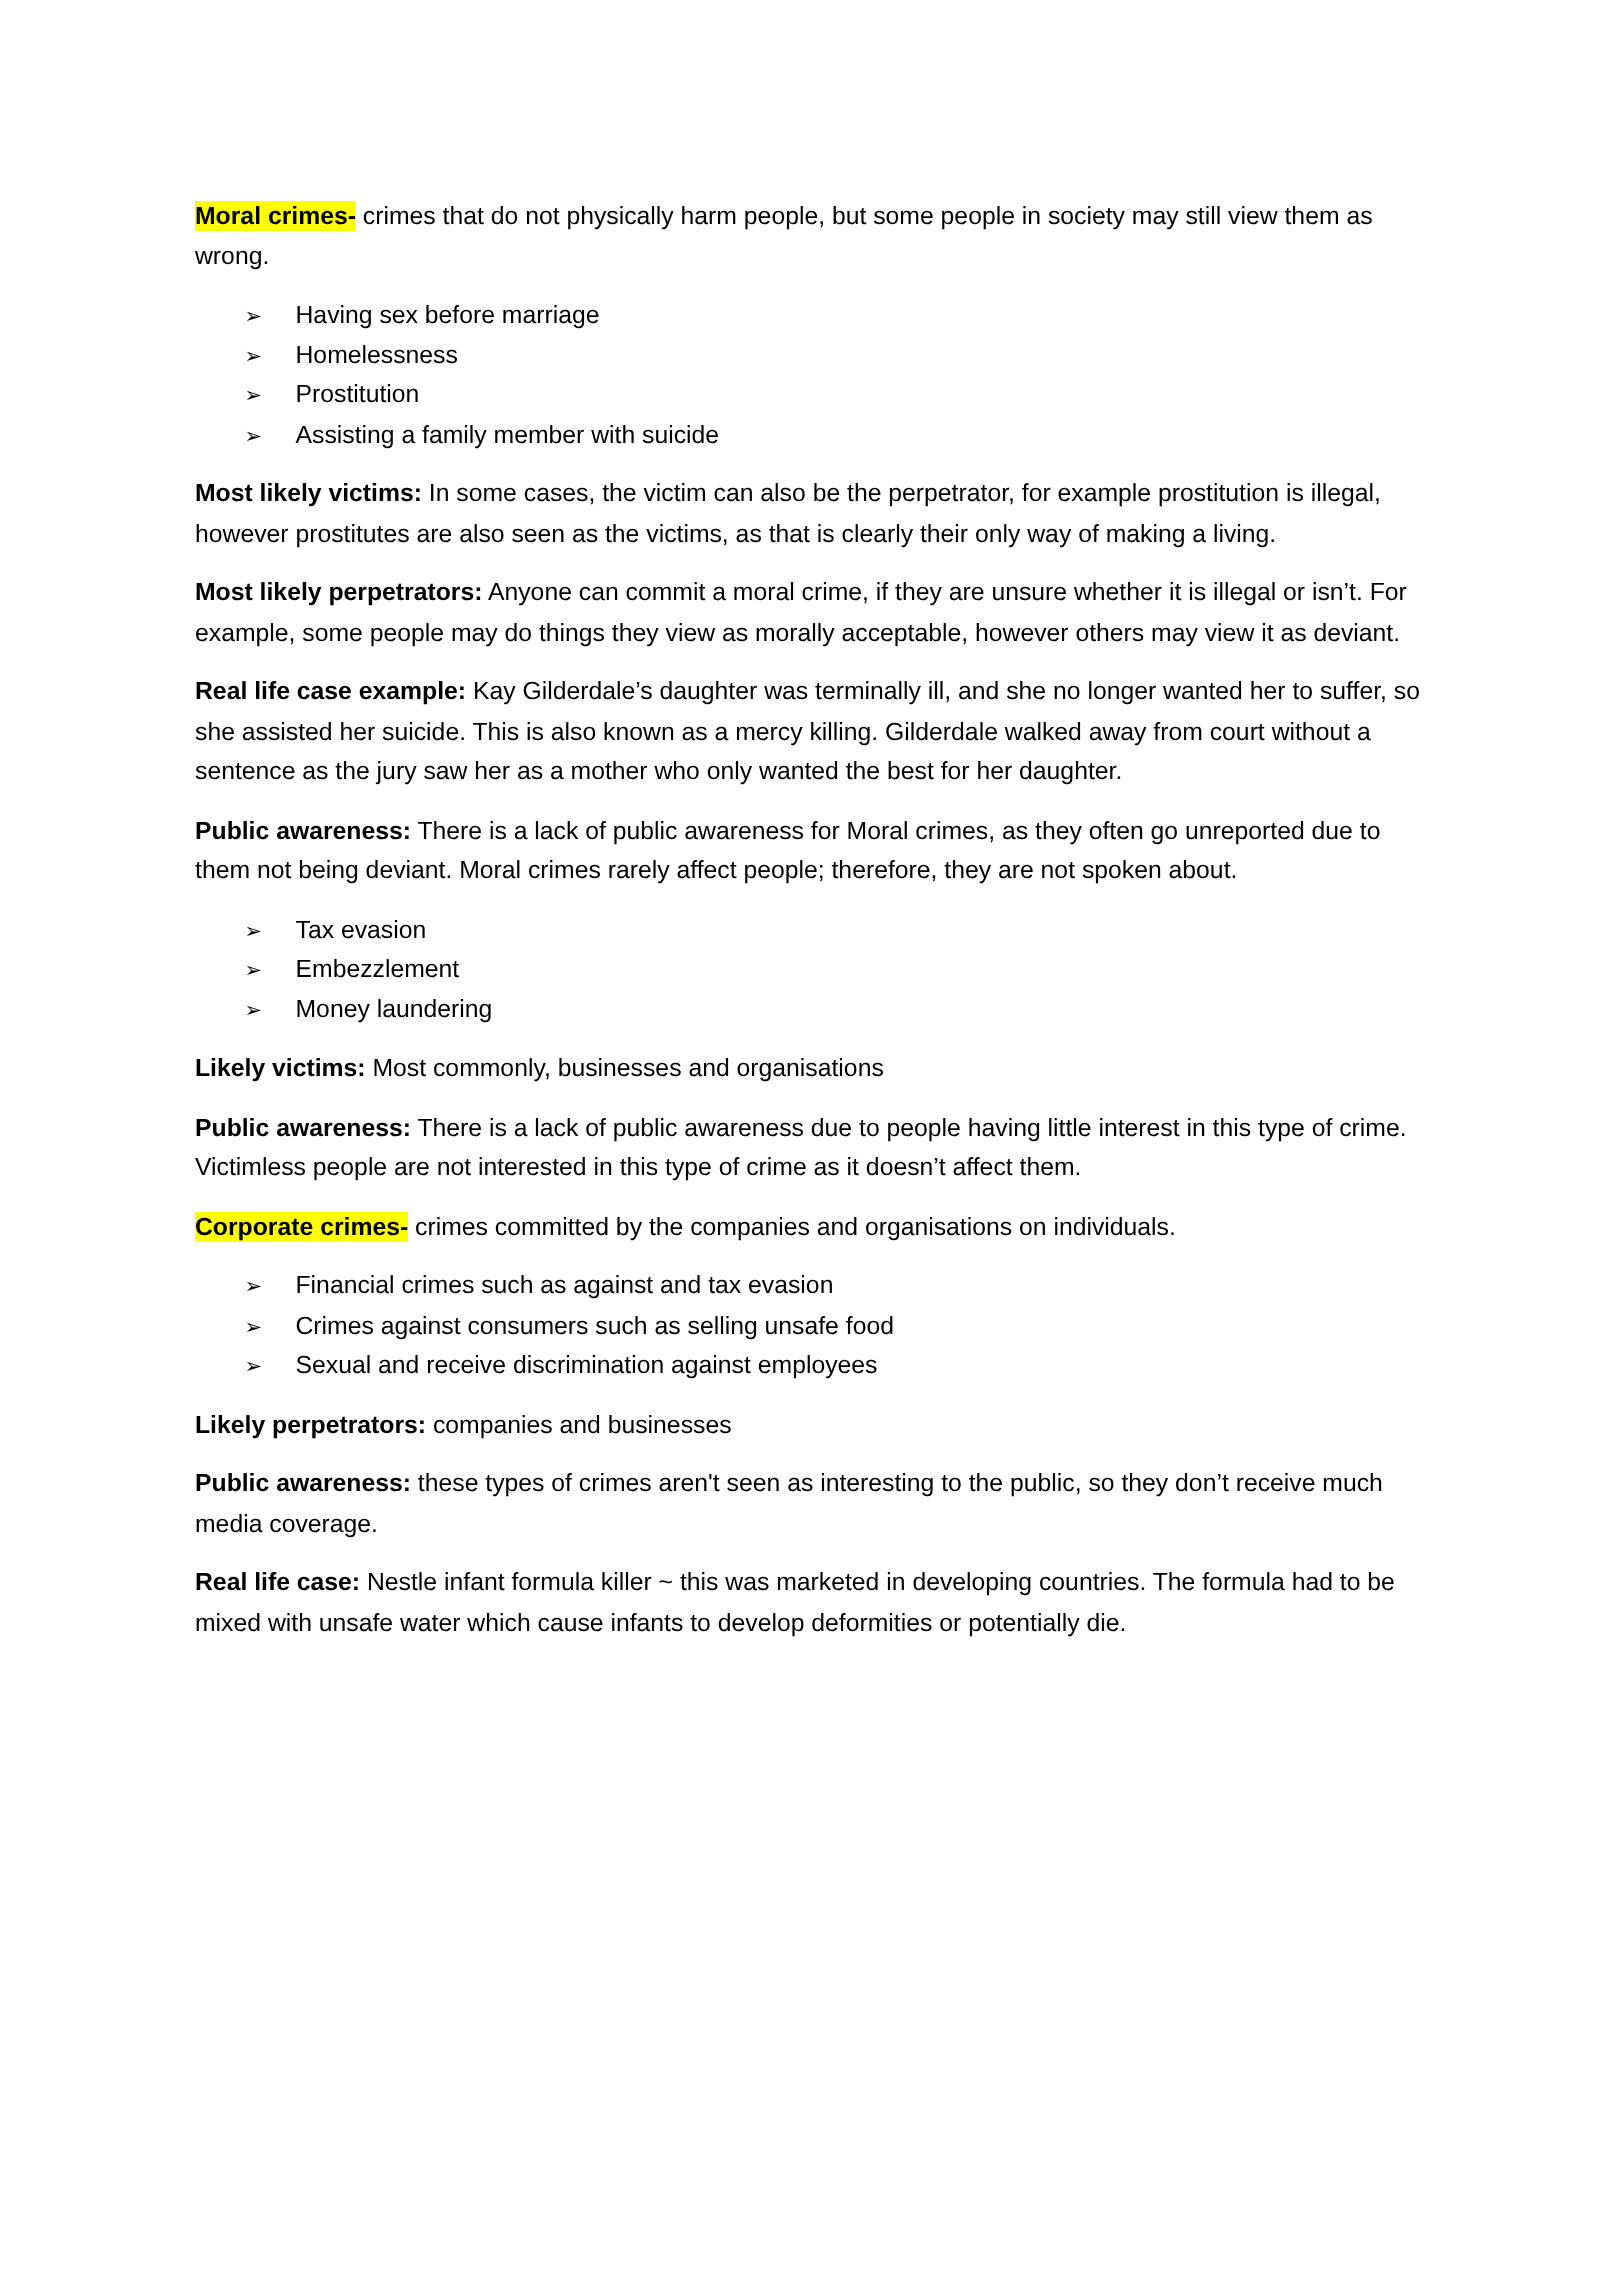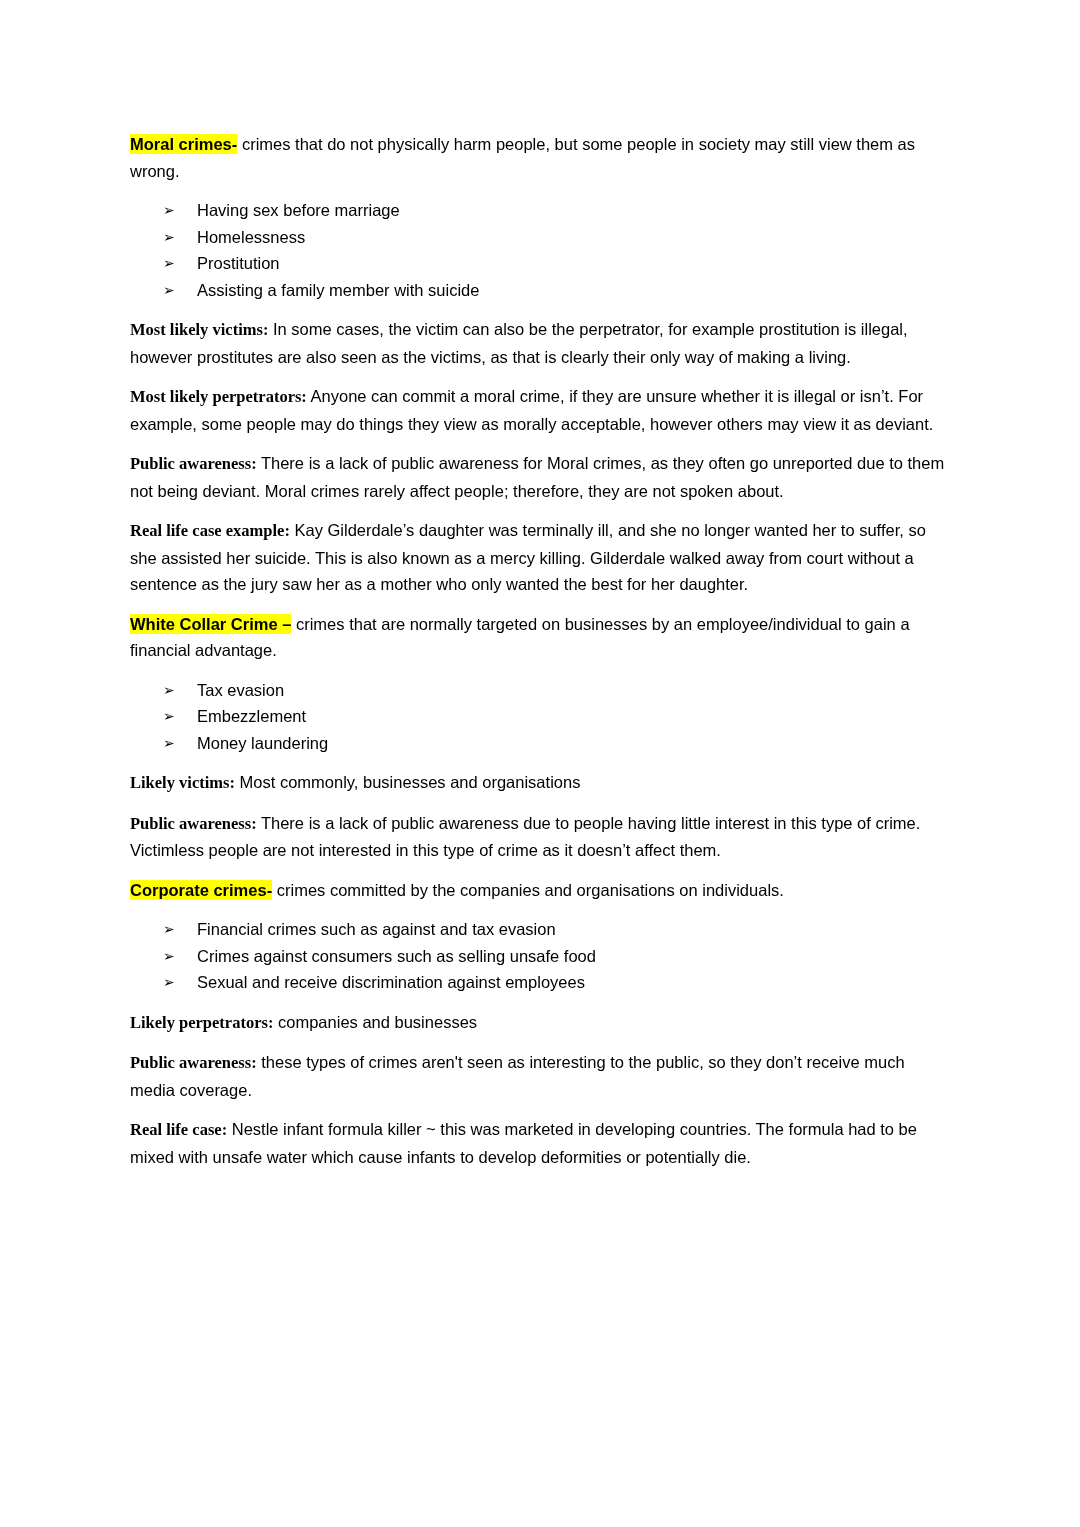--- a/index.html
+++ b/index.html
@@ -11,21 +11,21 @@
     font-family: "Liberation Sans", "DejaVu Sans", sans-serif;
     font-size: 16.5px;
     line-height: 26.5px;
     color: #000000;
     padding: 131px 130px 16px 130px;
     overflow: hidden;
   }
   p.para {
     margin: 0 0 13px 0;
   }
-  .bold { font-weight: 700; font-family: Liberation Serif, serif; }
+  .bold { font-weight: 700; }
   .hl {
     font-weight: 700;
     background: #ffff00;
     padding: 1px 0;
   }
   ul.bullets {
     list-style: none;
     margin: 0 0 13px 0;
     padding: 0;
   }
@@ -51,25 +51,24 @@
     <li><span class="arrow">➢</span><span>Having sex before marriage</span></li>
     <li><span class="arrow">➢</span><span>Homelessness</span></li>
     <li><span class="arrow">➢</span><span>Prostitution</span></li>
     <li><span class="arrow">➢</span><span>Assisting a family member with suicide</span></li>
   </ul>
 
   <p class="para"><span class="bold">Most likely victims:</span><span> In some cases, the victim can also be the perpetrator, for example prostitution is illegal, however prostitutes are also seen as the victims, as that is clearly their only way of making a living.</span></p>
 
   <p class="para"><span class="bold">Most likely perpetrators:</span><span> Anyone can commit a moral crime, if they are unsure whether it is illegal or isn’t. For example, some people may do things they view as morally acceptable, however others may view it as deviant.</span></p>
 
+  <p class="para"><span class="bold">Real life case example:</span><span> Kay Gilderdale’s daughter was terminally ill, and she no longer wanted her to suffer, so she assisted her suicide. This is also known as a mercy killing. Gilderdale walked away from court without a sentence as the jury saw her as a mother who only wanted the best for her daughter.</span></p>
+
   <p class="para"><span class="bold">Public awareness:</span><span> There is a lack of public awareness for Moral crimes, as they often go unreported due to them not being deviant. Moral crimes rarely affect people; therefore, they are not spoken about.</span></p>
 
-  <p class="para"><span class="bold">Real life case example:</span><span> Kay Gilderdale’s daughter was terminally ill, and she no longer wanted her to suffer, so she assisted her suicide. This is also known as a mercy killing. Gilderdale walked away from court without a sentence as the jury saw her as a mother who only wanted the best for her daughter.</span></p>
-
-  <p class="para"><span class="hl">White Collar Crime –</span><span> crimes that are normally targeted on businesses by an employee/individual to gain a financial advantage.</span></p>
 
   <ul class="bullets">
     <li><span class="arrow">➢</span><span>Tax evasion</span></li>
     <li><span class="arrow">➢</span><span>Embezzlement</span></li>
     <li><span class="arrow">➢</span><span>Money laundering</span></li>
   </ul>
 
 
   <p class="para"><span class="bold">Likely victims:</span><span> Most commonly, businesses and organisations</span></p>
 

